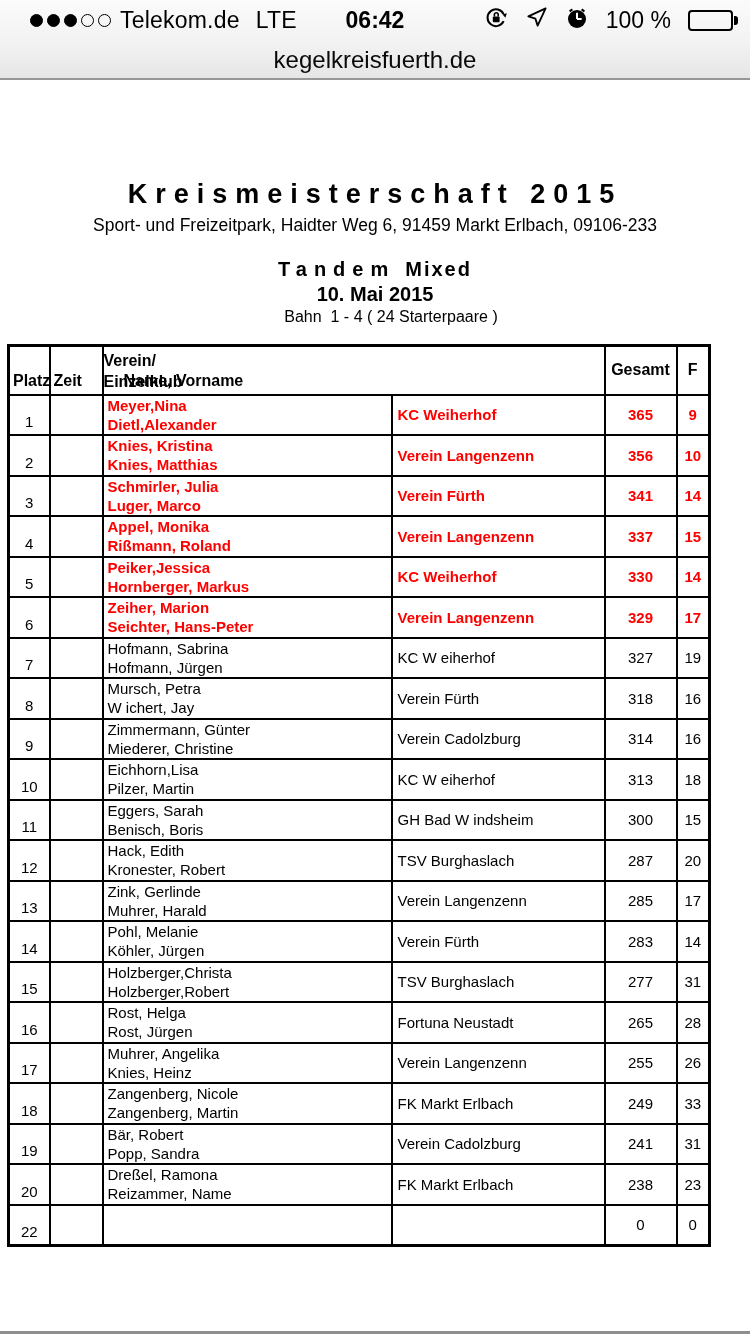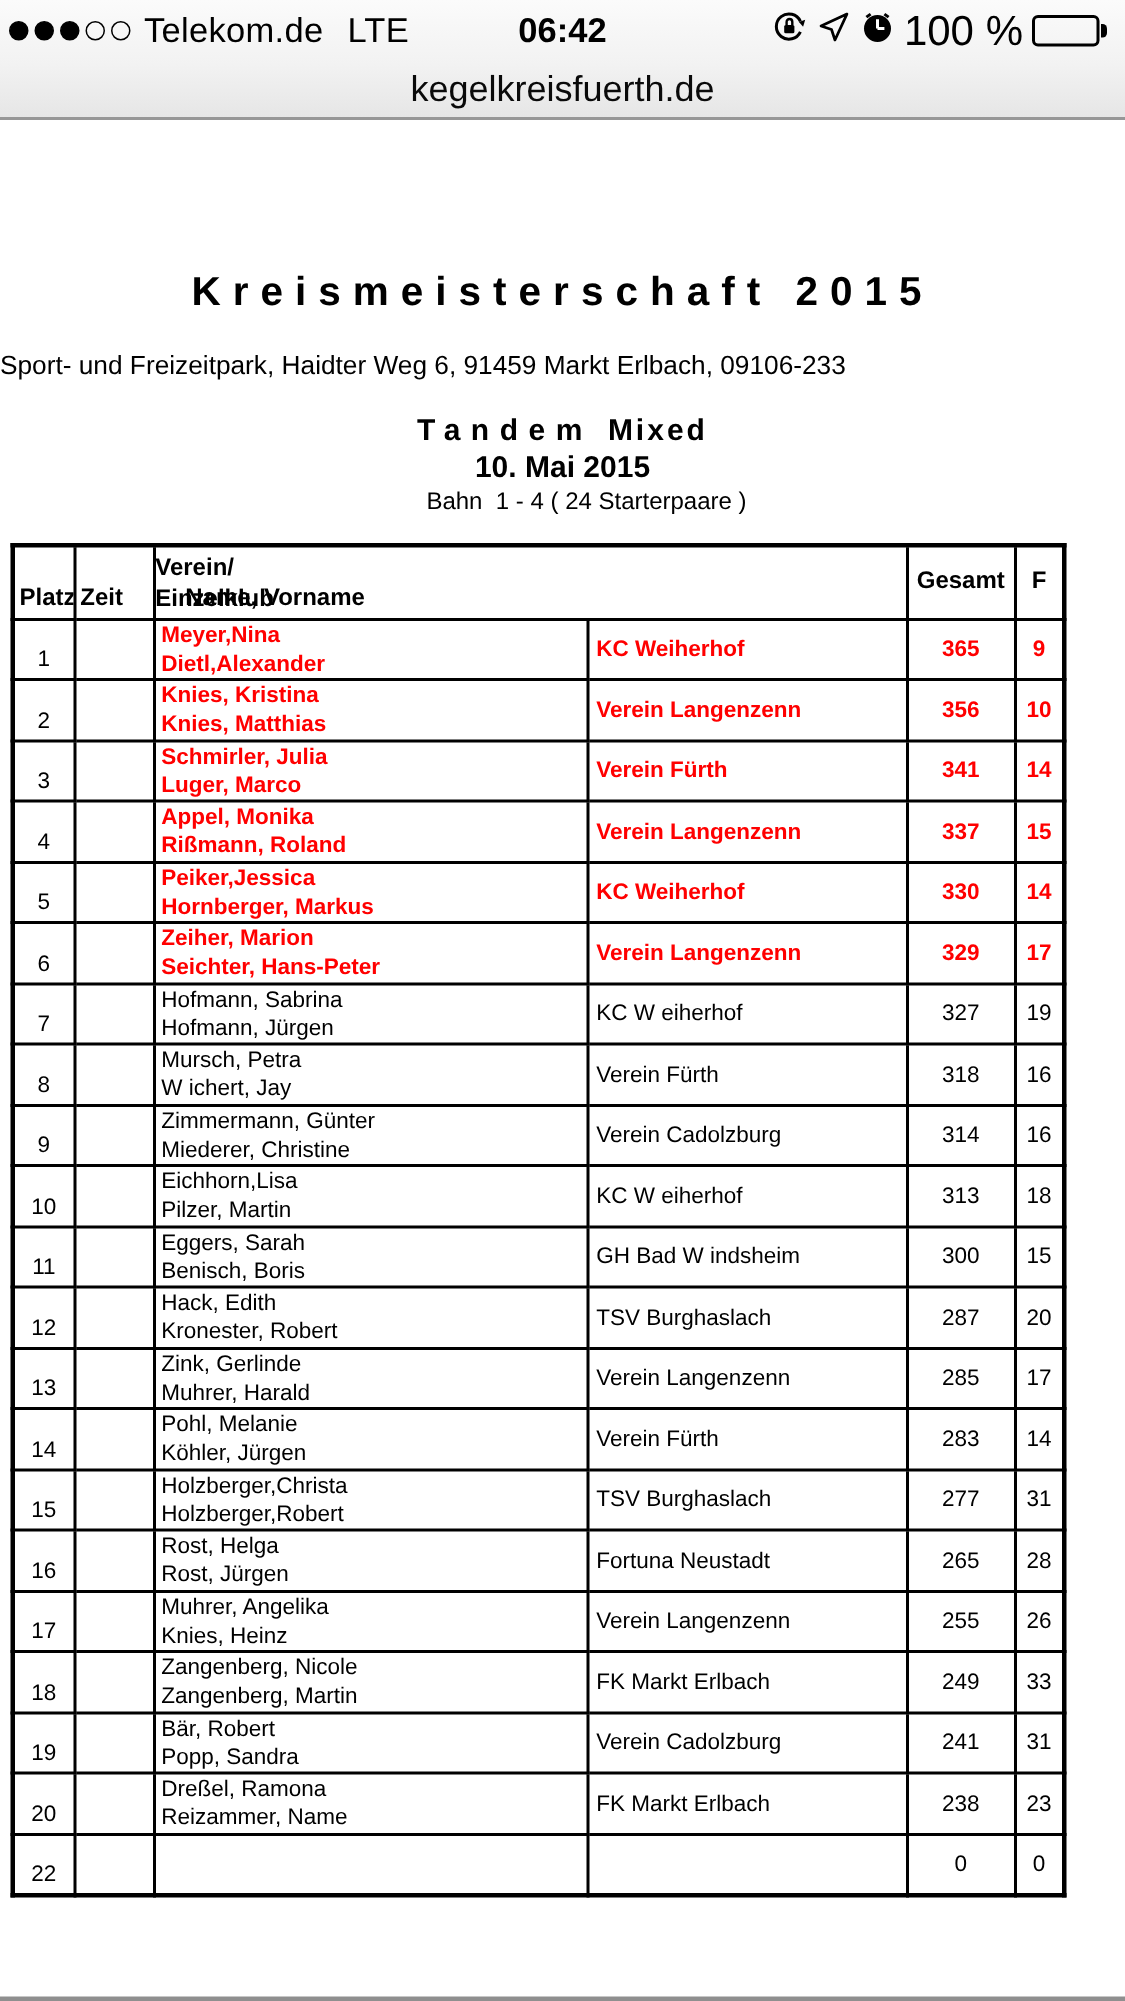--- a/index.html
+++ b/index.html
@@ -11,51 +11,51 @@
   }
 
   
   .top-chrome {
     position:absolute; top:0; left:0; width:750px; height:80px;
     background:linear-gradient(180deg,#fbfbfb 0%,#f2f2f2 55%,#e6e6e6 100%);
     border-bottom:2px solid #979797; z-index:5;
   }
   .status-row { position:relative; height:41px; }
   .sb-left {
-    position:absolute; left:6px; top:0; height:41px;
+    position:absolute; left:30px; top:0; height:41px;
     display:flex; align-items:center; font-size:23px; letter-spacing:0.2px;
   }
   .dots { display:flex; align-items:center; gap:4px; margin-right:9px; }
   .dot { width:13px; height:13px; border-radius:50%; border:1.5px solid #000; }
   .dot.filled { background:#000; }
   .sb-carrier { margin-right:16px; }
   .sb-time {
     position:absolute; left:0; top:0; width:100%; height:41px;
     display:flex; align-items:center; justify-content:center;
     font-size:23px; font-weight:bold;
   }
   .sb-right {
     position:absolute; right:12px; top:0; height:41px;
-    display:flex; align-items:center; gap:6px; font-size:28px;
+    display:flex; align-items:center; gap:17px; font-size:23px;
   }
   .battery { display:flex; align-items:center; }
   .battery-body { width:45px; height:21px; border:2px solid #000; border-radius:4px; padding:2px; }
   .battery-fill { width:100%; height:100%; background:#000; border-radius:1px; }
   .battery-tip { width:4px; height:9px; background:#000; border-radius:0 3px 3px 0; margin-left:1px; }
   .url-row {
     position:relative; height:37px;
     display:flex; align-items:center; justify-content:center;
     font-size:24px; color:#0a0a0a;
   }
 
   
   .doc { position:absolute; top:80px; left:0; width:750px; }
   .doc-title { margin-top:100px; text-align:center; font-size:27px; line-height:28px;
     font-weight:bold; letter-spacing:8px; white-space:pre; }
-  .doc-address { margin-top:26px; text-align:left; font-size:17.5px; line-height:19px; }
+  .doc-address { margin-top:8px; text-align:center; font-size:17.5px; line-height:19px; }
   .event-line { margin-top:24px; text-align:center; font-size:20px; line-height:21px; font-weight:bold; }
   .event-name { letter-spacing:7px; margin-right:10px; }
   .event-cat { letter-spacing:2px; }
   .date-line { margin-top:4px; text-align:center; font-size:20px; line-height:21px; font-weight:bold; }
   .bahn-line { margin-top:3px; text-align:center; font-size:16px; line-height:17px; white-space:pre;padding-left:32px; }
   .defender-line { margin-top:25px; margin-left:75px; font-size:16.5px; line-height:18px; white-space:pre; }
   .defender-line span { margin-right:0; }
 
   
   table.results {

